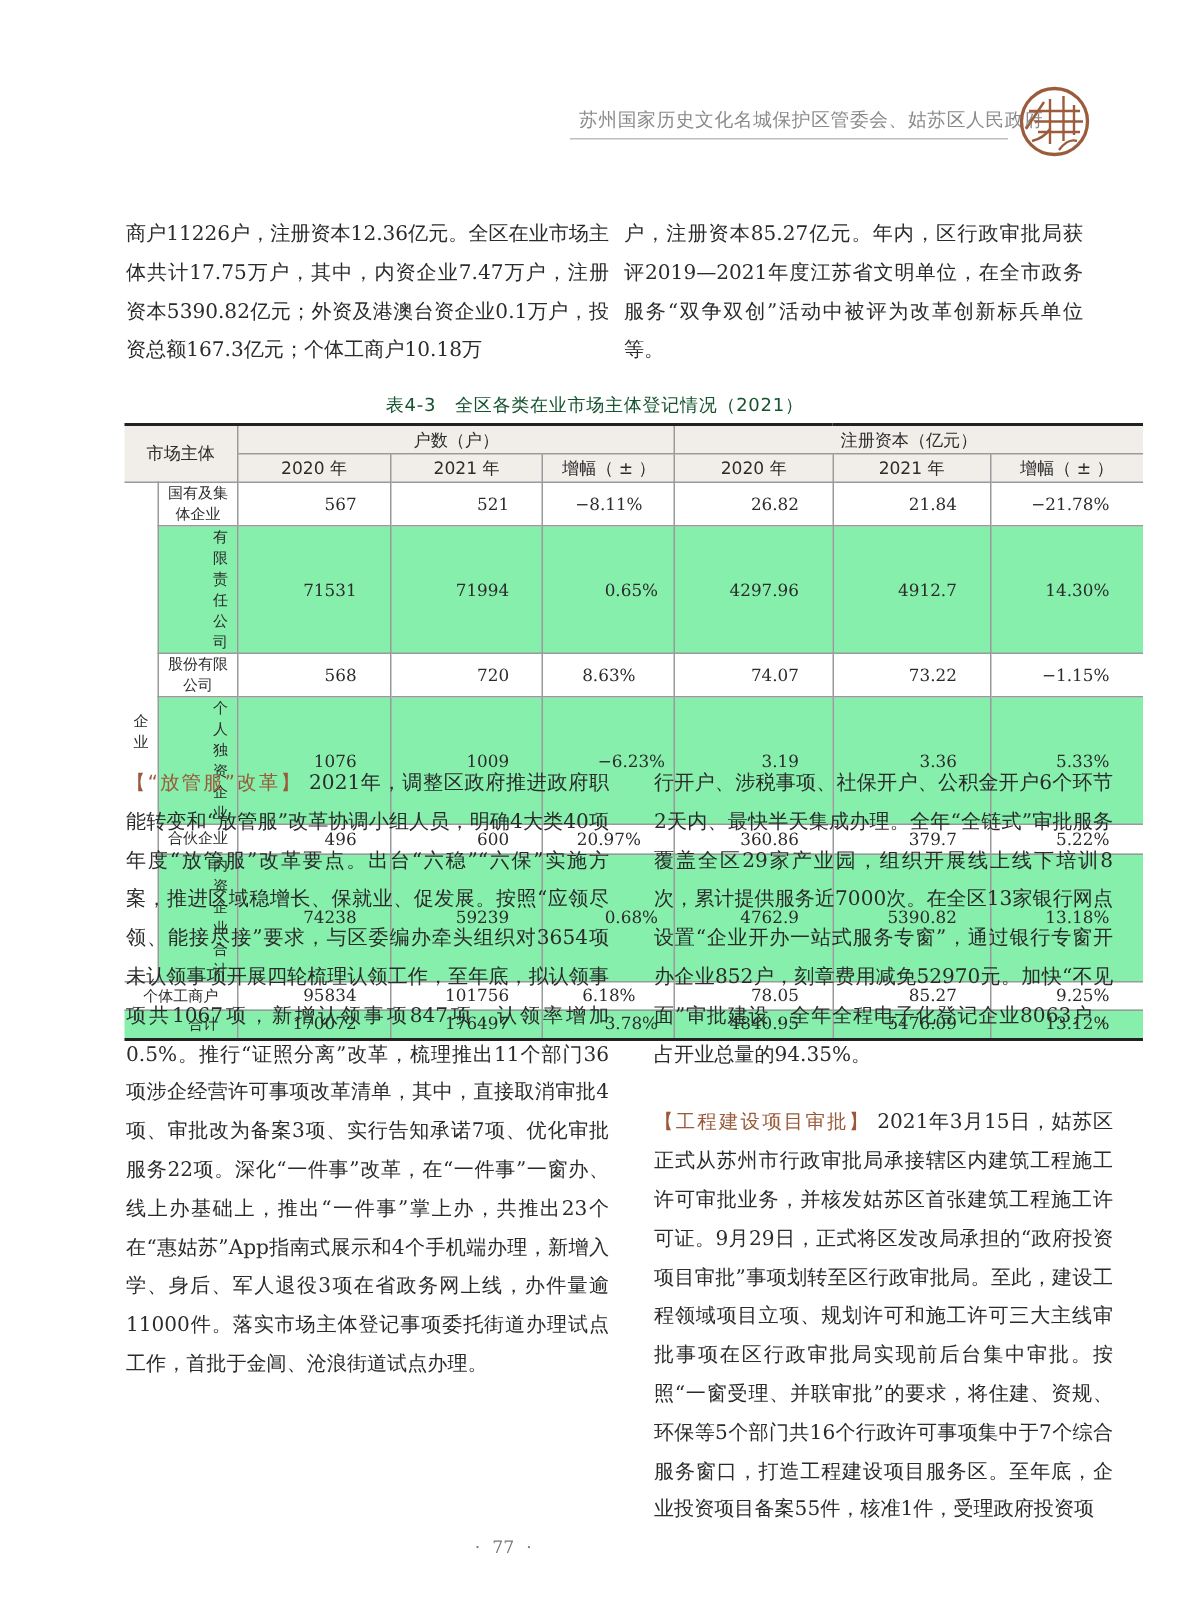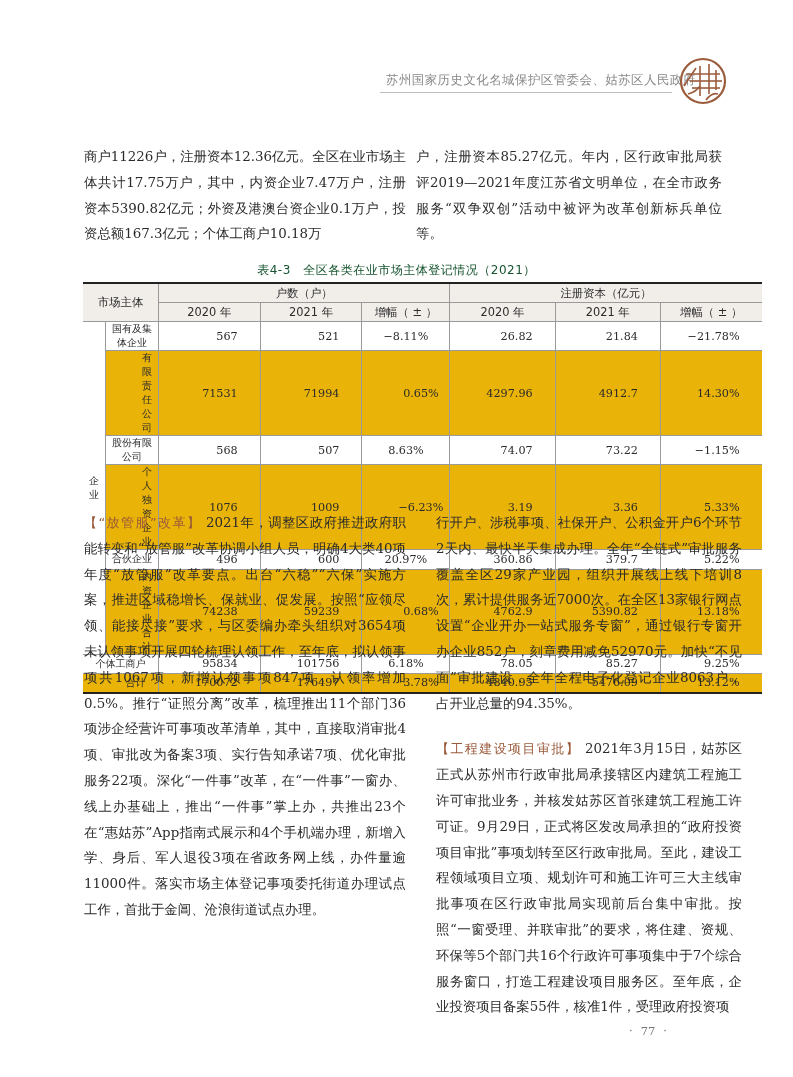--- a/index.html
+++ b/index.html
@@ -18,27 +18,27 @@
   table.data { position: absolute; left: 83px; top: 282px; width: 637px; border-collapse: collapse;
                font-size: 11.2px; }
   table.data { border-top: 2.5px solid #222; border-bottom: 2.5px solid #222; }
   table.data td, table.data th { border: 1px solid #9a9a9a; height: 18.2px; padding: 0 6px; }
   table.data th { font-family: "DejaVu Sans", "Liberation Sans", sans-serif; font-weight: normal; font-size: 11.4px; background: #f1eeea; text-align: center; }
   table.data tr > *:first-child { border-left: none; }
   table.data tr > *:last-child { border-right: none; }
   table.data td.num { text-align: right; padding-right: 22px; }
   table.data td.pct { text-align: center; }
   table.data td.label { text-align: center; font-family: "DejaVu Sans", "Liberation Sans", sans-serif; font-size: 10px; }
-  table.data tr.alt td { background: #eab308; padding-left: 36px; }
+  table.data tr.alt td { background: #86efac; padding-left: 36px; }
   table.data td.group { background: #ffffff !important; }
   .col-left-bottom { left: 84px; top: 510px; width: 322px; }
   .col-right-bottom { left: 436px; top: 510px; width: 306px; }
   .sec-head { color: #9a5a3a; font-family: "DejaVu Sans", "Liberation Sans", sans-serif; font-size: 13px; letter-spacing: 1px; }
   .gap { height: 20px; }
-  .page-num { position: absolute; left: 0; width: 671px; text-align: right; top: 1024px; font-size: 11.5px; color: #777; }
+  .page-num { position: absolute; left: 0; width: 671px; text-align: center; top: 1024px; font-size: 11.5px; color: #777; }
   .page-num span { margin: 0 4px; }
 </style>
 </head>
 <body>
 
 <div class="header-text">苏州国家历史文化名城保护区管委会、姑苏区人民政府</div>
 <div class="header-line"></div>
 <div class="logo">
   <svg width="50" height="50" viewBox="0 0 50 50">
     <circle cx="25" cy="25" r="22" fill="none" stroke="#9b5c3c" stroke-width="2.2"></circle>
@@ -105,21 +105,21 @@
     <td class="num">71531</td>
     <td class="num">71994</td>
     <td class="pct">0.65%</td>
     <td class="num">4297.96</td>
     <td class="num">4912.7</td>
     <td class="num">14.30%</td>
   </tr>
   <tr>
     <td class="label">股份有限公司</td>
     <td class="num">568</td>
-    <td class="num">507</td>
+    <td class="num">720</td>
     <td class="pct">8.63%</td>
     <td class="num">74.07</td>
     <td class="num">73.22</td>
     <td class="num">−1.15%</td>
   </tr>
   <tr class="alt">
     <td class="label">个人独资企业</td>
     <td class="num">1076</td>
     <td class="num">1009</td>
     <td class="pct">−6.23%</td>

